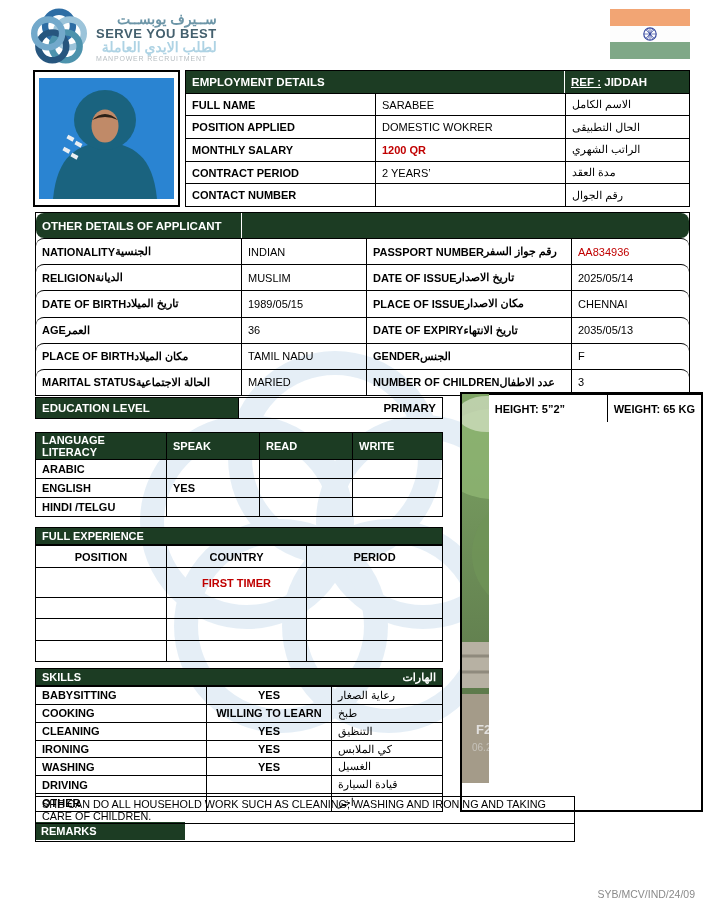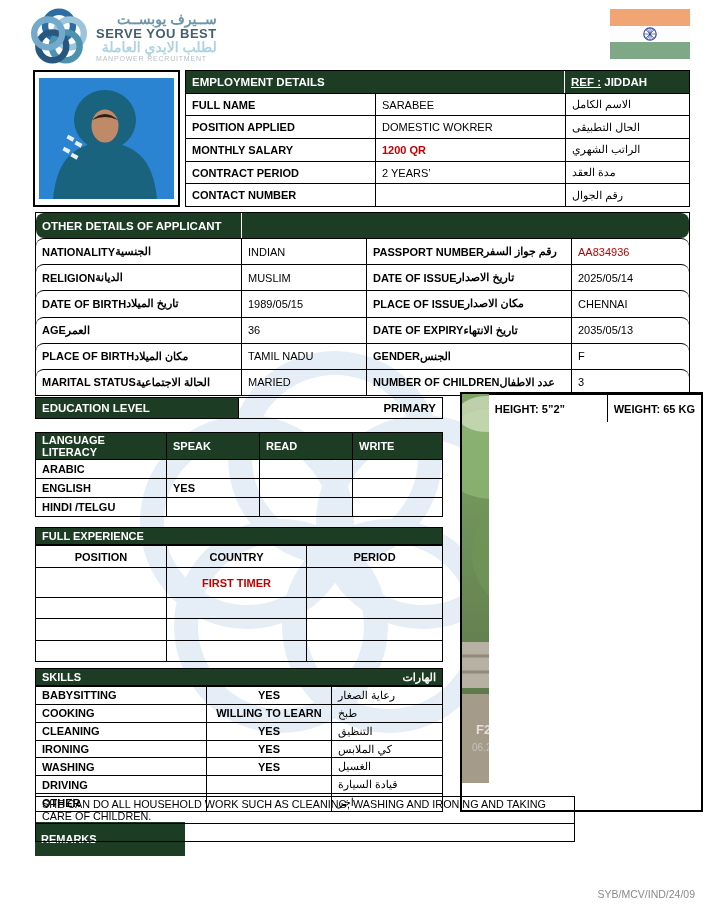--- a/index.html
+++ b/index.html
@@ -68,21 +68,21 @@
   #skills{left:35px;top:686px;width:408px;height:126px;display:flex;flex-direction:column;}
   #skills .trow{grid-template-columns:170px 125px 1fr;flex:1;}
   #skills .tcell{padding:0 6px;}
   
   .photo2{position:absolute;left:460px;top:392px;width:243px;height:420px;border:2px solid #000;
           box-sizing:border-box;background:#fff;display:flex;flex-direction:row;}
   .photo2 .img{flex:1;position:relative;overflow:hidden;}
   .hwrow{height:27px;border-top:1.5px solid #000;display:grid;grid-template-columns:118px 1fr;}
   .hwrow .tcell{font-weight:bold;font-size:11px;}
   
-  #rembar{left:35px;top:822px;width:150px;height:34px;position:absolute;display:flex;align-items:center;
+  #rembar{left:35px;top:822px;width:150px;height:18px;position:absolute;display:flex;align-items:center;
           padding:0 6px;font-size:11px;box-sizing:border-box;}
   #remarks{left:35px;top:796px;width:540px;height:46px;display:flex;flex-direction:column;}
   #remarks .trow{grid-template-columns:1fr;flex:1;}
   #remarks .tcell{font-size:10.8px;}
   
   .footer-ref{position:absolute;right:13px;top:888px;color:#8a8a8a;font-size:10.5px;}
 </style>
 </head>
 <body>
 

